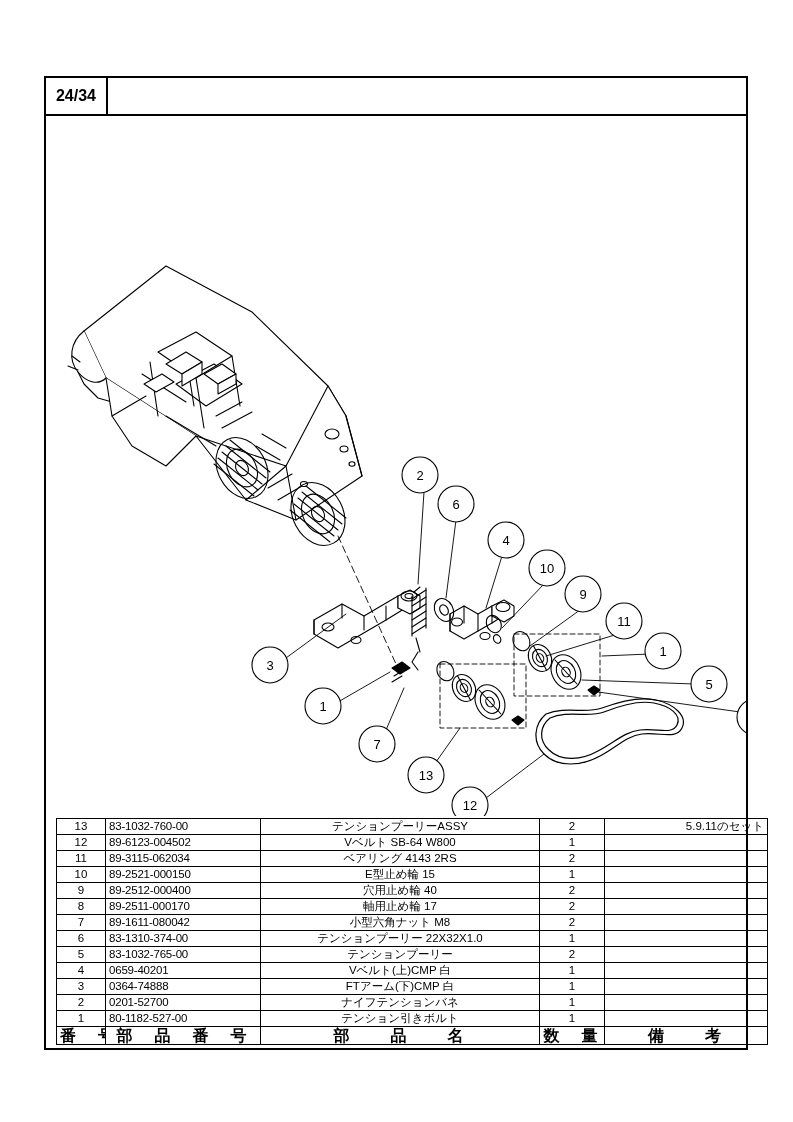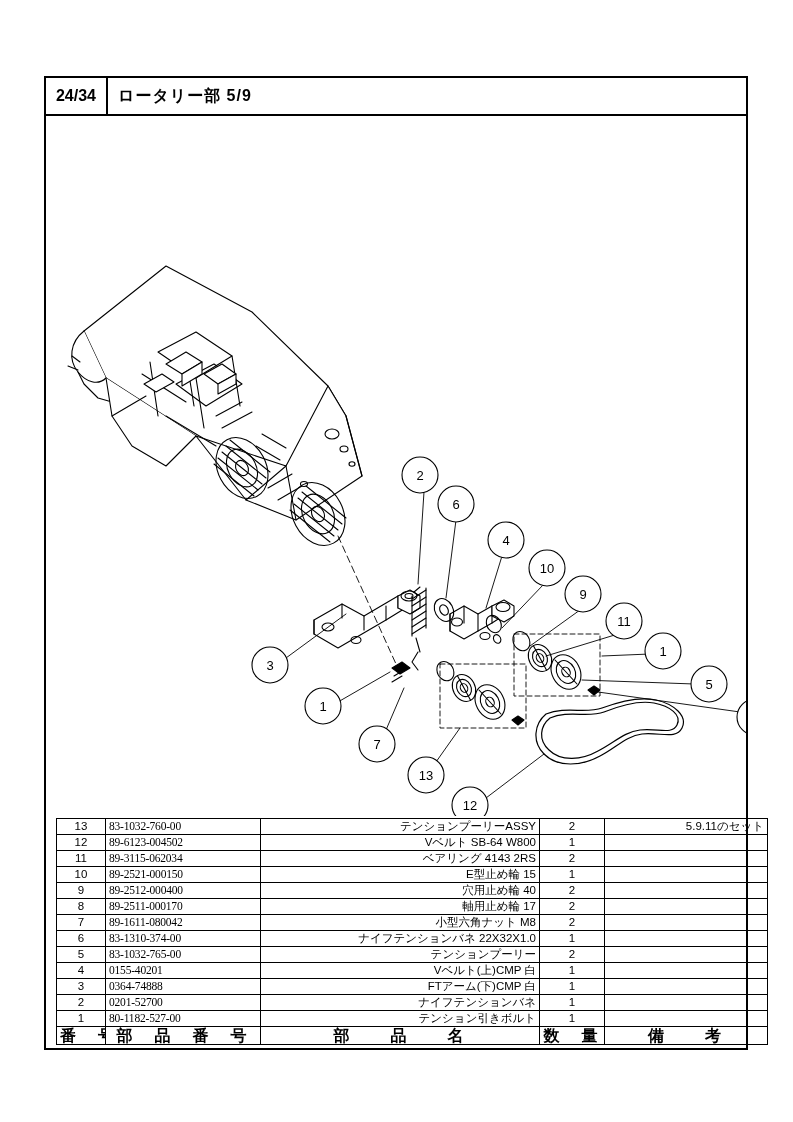--- a/index.html
+++ b/index.html
@@ -83,48 +83,47 @@
     border: 1px solid #000;
     height: 15px;
     font-size: 11.5px;
     line-height: 13px;
     padding: 0 3px;
     white-space: nowrap;
     overflow: hidden;
   }
   .c-no     { width: 42px;  text-align: center; }
   .c-num    { width: 148px; text-align: left; letter-spacing: 0px; }
-  .c-name   { width: 272px; text-align: right; }
+  .c-name   { width: 272px; text-align: center; }
   .c-qty    { width: 58px;  text-align: center; }
   .c-remark { width: 156px; text-align: right; }
 
   tr.head td {
     font-weight: bold;
     text-align: center;
     letter-spacing: 3px;
     height: 17px;
     font-size: 16px;
   }
   tr.head td.c-num, tr.head td.c-name, tr.head td.c-qty, tr.head td.c-no {
     text-align: center;
   }
   .mono {
-    font-family: Liberation Serif, serif;
+    font-family: Liberation Sans, sans-serif;
     font-size: 11px;
     letter-spacing: -0.2px;
   }
 </style>
 </head>
 <body>
 
 <div class="page">
 
   <div class="header">
     <div class="header-page">24/34</div>
-    <div class="header-title">ロータリー部  5/9</div>
   </div>
 
   <div class="drawing">
     <svg width="700" height="700" viewBox="0 0 700 700" xmlns="http://www.w3.org/2000/svg">
       <g fill="none" stroke="#000" stroke-width="1.1" stroke-linejoin="round" stroke-linecap="round">
 
         <g>
 
           <path d="M38 215 L120 150 L206 196 L282 270 L300 300 L240 350 L150 320 L60 262 Z" fill="#ffffff"></path>
 
@@ -436,34 +435,34 @@
         <tr>
           <td class="c-no">7</td>
           <td class="c-num mono">89-1611-080042</td>
           <td class="c-name">小型六角ナット  M8</td>
           <td class="c-qty">2</td>
           <td class="c-remark"></td>
         </tr>
         <tr>
           <td class="c-no">6</td>
           <td class="c-num mono">83-1310-374-00</td>
-          <td class="c-name">ナイフテンションバネ 22X32X1.0</td>
+          <td class="c-name">テンションプーリー 22X32X1.0</td>
           <td class="c-qty">1</td>
           <td class="c-remark"></td>
         </tr>
         <tr>
           <td class="c-no">5</td>
           <td class="c-num mono">83-1032-765-00</td>
           <td class="c-name">テンションプーリー</td>
           <td class="c-qty">2</td>
           <td class="c-remark"></td>
         </tr>
         <tr>
           <td class="c-no">4</td>
-          <td class="c-num mono">0155-40201</td>
+          <td class="c-num mono">0659-40201</td>
           <td class="c-name">Vベルト(上)CMP  白</td>
           <td class="c-qty">1</td>
           <td class="c-remark"></td>
         </tr>
         <tr>
           <td class="c-no">3</td>
           <td class="c-num mono">0364-74888</td>
           <td class="c-name">FTアーム(下)CMP  白</td>
           <td class="c-qty">1</td>
           <td class="c-remark"></td>

